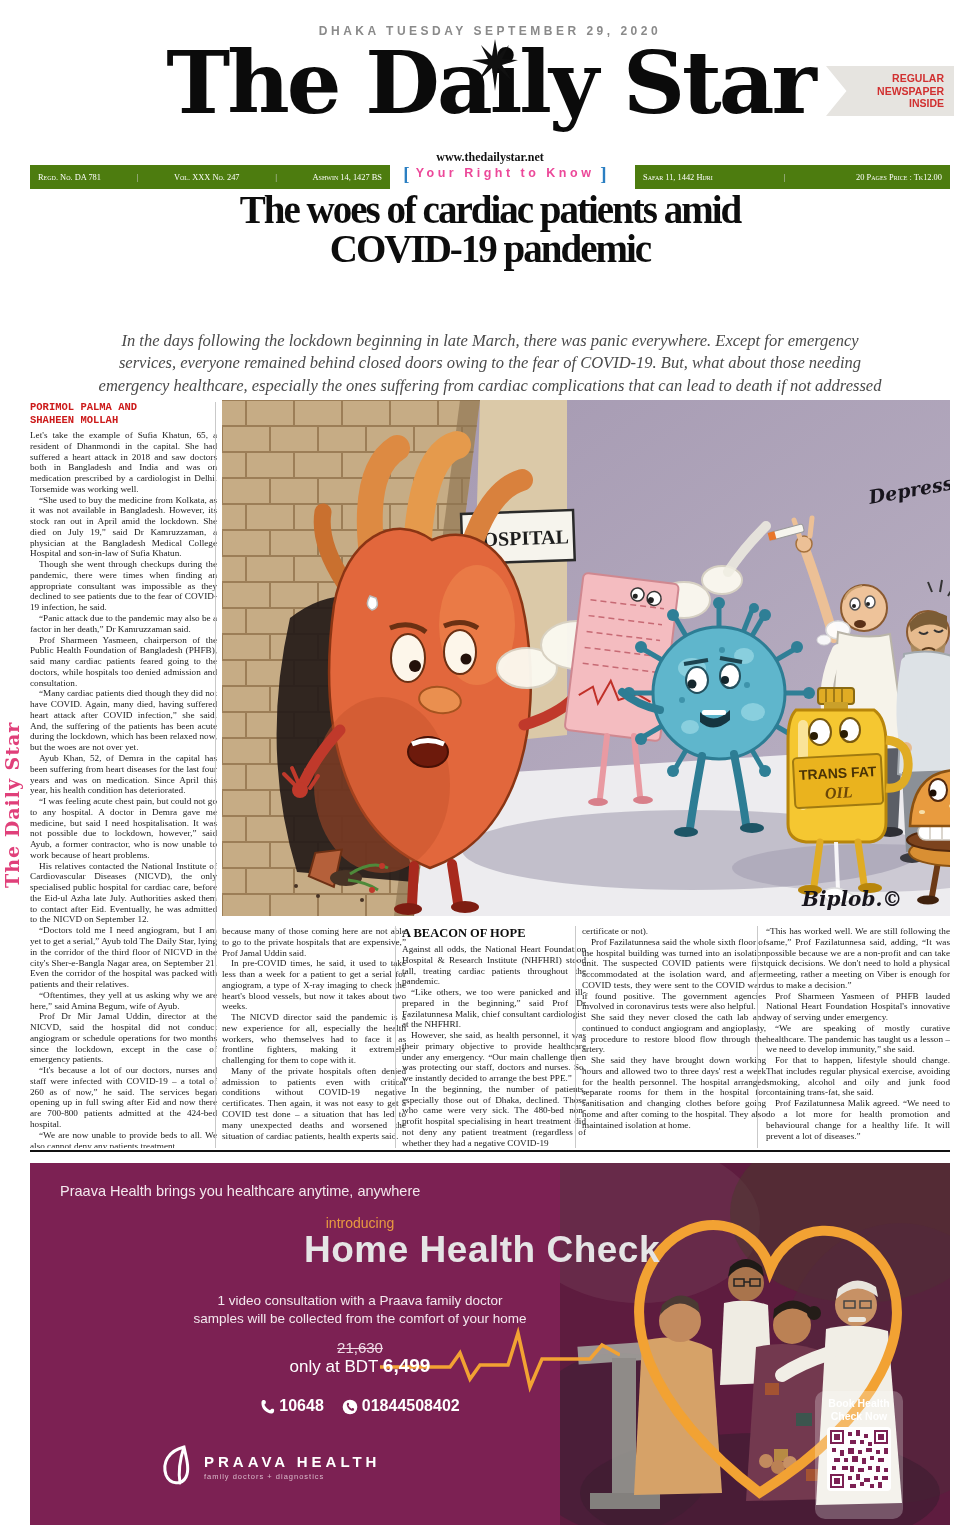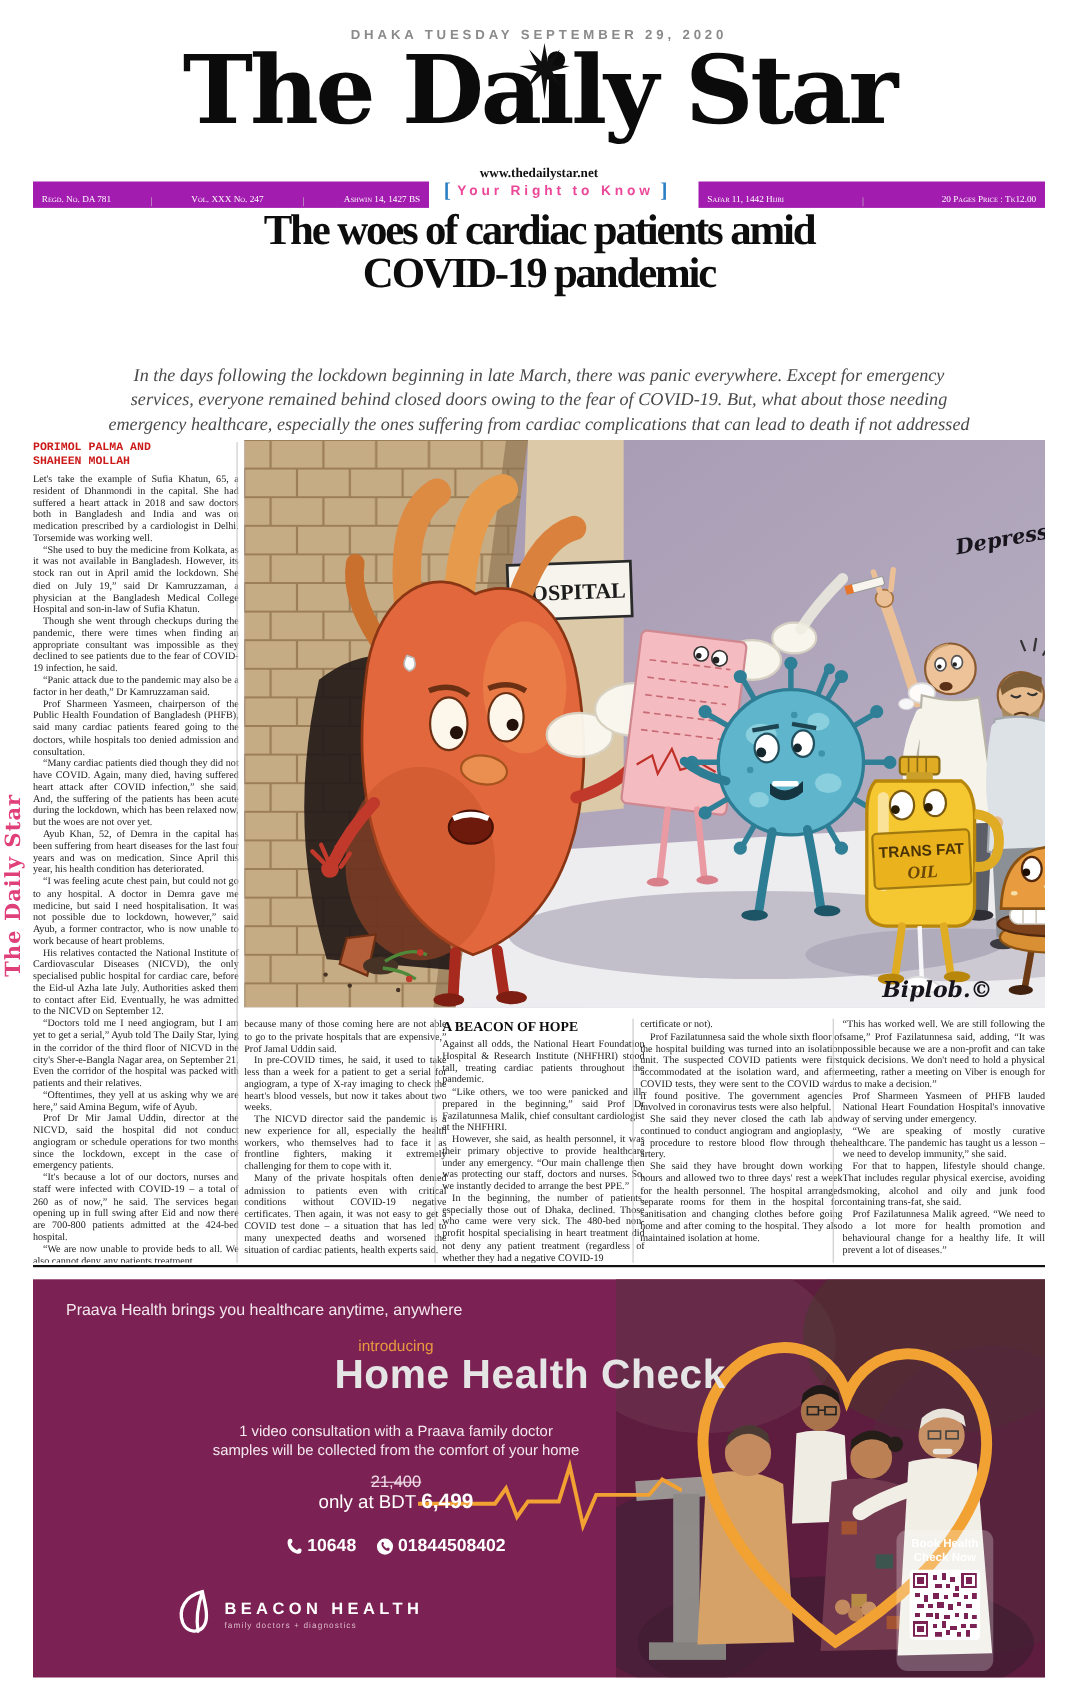--- a/index.html
+++ b/index.html
@@ -19,21 +19,21 @@
     clip-path:polygon(0 0,100% 0,84% 50%,100% 100%,0 100%);}
   .ribbon-right{left:826px;width:118px;justify-content:flex-end;text-align:right;padding-right:10px;
     clip-path:polygon(0 0,100% 0,100% 100%,0 100%,16% 50%);}
   .masthead{top:40px;left:0;width:100%;text-align:center;
     font-family:"DejaVu Serif",serif;font-weight:bold;font-size:86px;line-height:1;
     letter-spacing:-3px;color:#0b0b0b;}
   .star-burst{top:38px;left:472px;}
   .website{top:150px;left:0;width:100%;text-align:center;
     font-family:"Liberation Serif",serif;font-weight:bold;font-size:12px;color:#111;}
   .infobar{top:165px;left:30px;width:920px;height:16px;display:flex;align-items:stretch;}
-  .infobox{background:#a21caf;color:#fff;display:flex;
+  .infobox{background:#4d7c0f;color:#fff;display:flex;align-items:center;
     justify-content:space-between;font-size:8.4px;font-variant:small-caps;
     font-family:"Liberation Serif",serif;padding:12px 8px;}
   .infobox .sep{color:#cfcfcf;font-size:9px;}
   .info-center{width:230px;display:flex;align-items:center;justify-content:center;gap:6px;background:#fff;}
   .bracket{color:#2b7fc2;font-size:19px;font-weight:bold;font-family:"Liberation Serif",serif;line-height:1;}
   .know{color:#ec4899;font-family:"Liberation Sans",sans-serif;font-weight:bold;
     font-size:12.5px;letter-spacing:3.5px;white-space:nowrap;}
 
   
   .headline{top:190px;left:70px;width:840px;text-align:center;
@@ -90,20 +90,23 @@
   .qr-label{font-size:10.5px;font-weight:bold;line-height:1.2;color:#fff;}
   .qr-box{margin:5px auto 0;width:64px;height:64px;background:#fff;border-radius:4px;
     display:flex;align-items:center;justify-content:center;}
 </style>
 </head>
 <body>
 
 <div id="page">
 
   <div class="abs dateline">DHAKA TUESDAY SEPTEMBER 29, 2020</div>
+  <div class="abs ribbon ribbon-right pre">REGULAR
+NEWSPAPER
+INSIDE</div>
   <div class="abs masthead">The Daily Star</div>
   <div class="abs star-burst">
     <svg width="46" height="54" viewBox="0 0 46 52">
       <path d="M23 0 L26 17 L37 6 L30 20 L46 21 L30 26 L40 42 L26 29 L23 52 L20 29 L6 42 L16 26 L0 21 L16 20 L9 6 L20 17 Z" fill="#101010"></path>
     </svg>
   </div>
   <div class="abs website">www.thedailystar.net</div>
 
   <div class="abs infobar">
     <div class="infobox" style="width:344px;">
@@ -467,21 +470,21 @@
     </div>
     <svg class="abs ecg" viewBox="0 0 240 70">
       <polyline points="0,42 70,42 80,28 90,54 100,40 128,40 138,8 150,62 162,34 210,34 222,20 240,30" stroke="#f2a233" stroke-width="3.5" fill="none"></polyline>
     </svg>
 
     <div class="abs ad-tagline">Praava Health brings you healthcare anytime, anywhere</div>
     <div class="abs ad-intro">introducing</div>
     <div class="abs ad-product">Home Health Check</div>
     <div class="abs ad-line" style="top:130px;">1 video consultation with a Praava family doctor</div>
     <div class="abs ad-line" style="top:148px;">samples will be collected from the comfort of your home</div>
-    <div class="abs ad-old">21,400</div>
+    <div class="abs ad-old">21,630</div>
     <div class="abs ad-price">
       <span>only at BDT</span>
       <b>6,499</b>
     </div>
     <div class="abs ad-phones">
       <span>
         <span class="ph-ico">
           <svg width="15" height="15" viewBox="0 0 24 24">
               <path d="M4 2 C 9 0 10 4 9 7 L 7 9 C 9 13 12 16 16 18 L 18 16 C 21 15 24 16 22 21 C 20 25 12 23 7 18 C 2 13 1 4 4 2 Z" fill="#fff"></path>
             </svg>
@@ -496,21 +499,21 @@
         </span><span>01844508402</span>
       </span>
     </div>
     <div class="abs ad-logo">
       <span>
         <svg width="34" height="44" viewBox="0 0 34 44">
           <path d="M24 4 C 8 8 2 20 6 32 C 10 42 22 42 26 34 C 30 26 26 14 24 4 Z M24 4 C 20 16 18 28 20 40" stroke="#fff" stroke-width="3" fill="none" stroke-linecap="round"></path>
         </svg>
       </span>
       <span>
-        <div class="brandname">BEACON HEALTH</div>
+        <div class="brandname">PRAAVA HEALTH</div>
         <div class="brandsub">family doctors + diagnostics</div>
       </span>
     </div>
     <div class="abs qr-panel">
       <div class="qr-label pre">Book Health
 Check Now</div>
       <div class="qr-box">
         <svg width="58" height="58" viewBox="0 0 29 29" shape-rendering="crispEdges">
           <g fill="#7c2153">
             <rect x="0" y="0" width="7" height="7"></rect>

